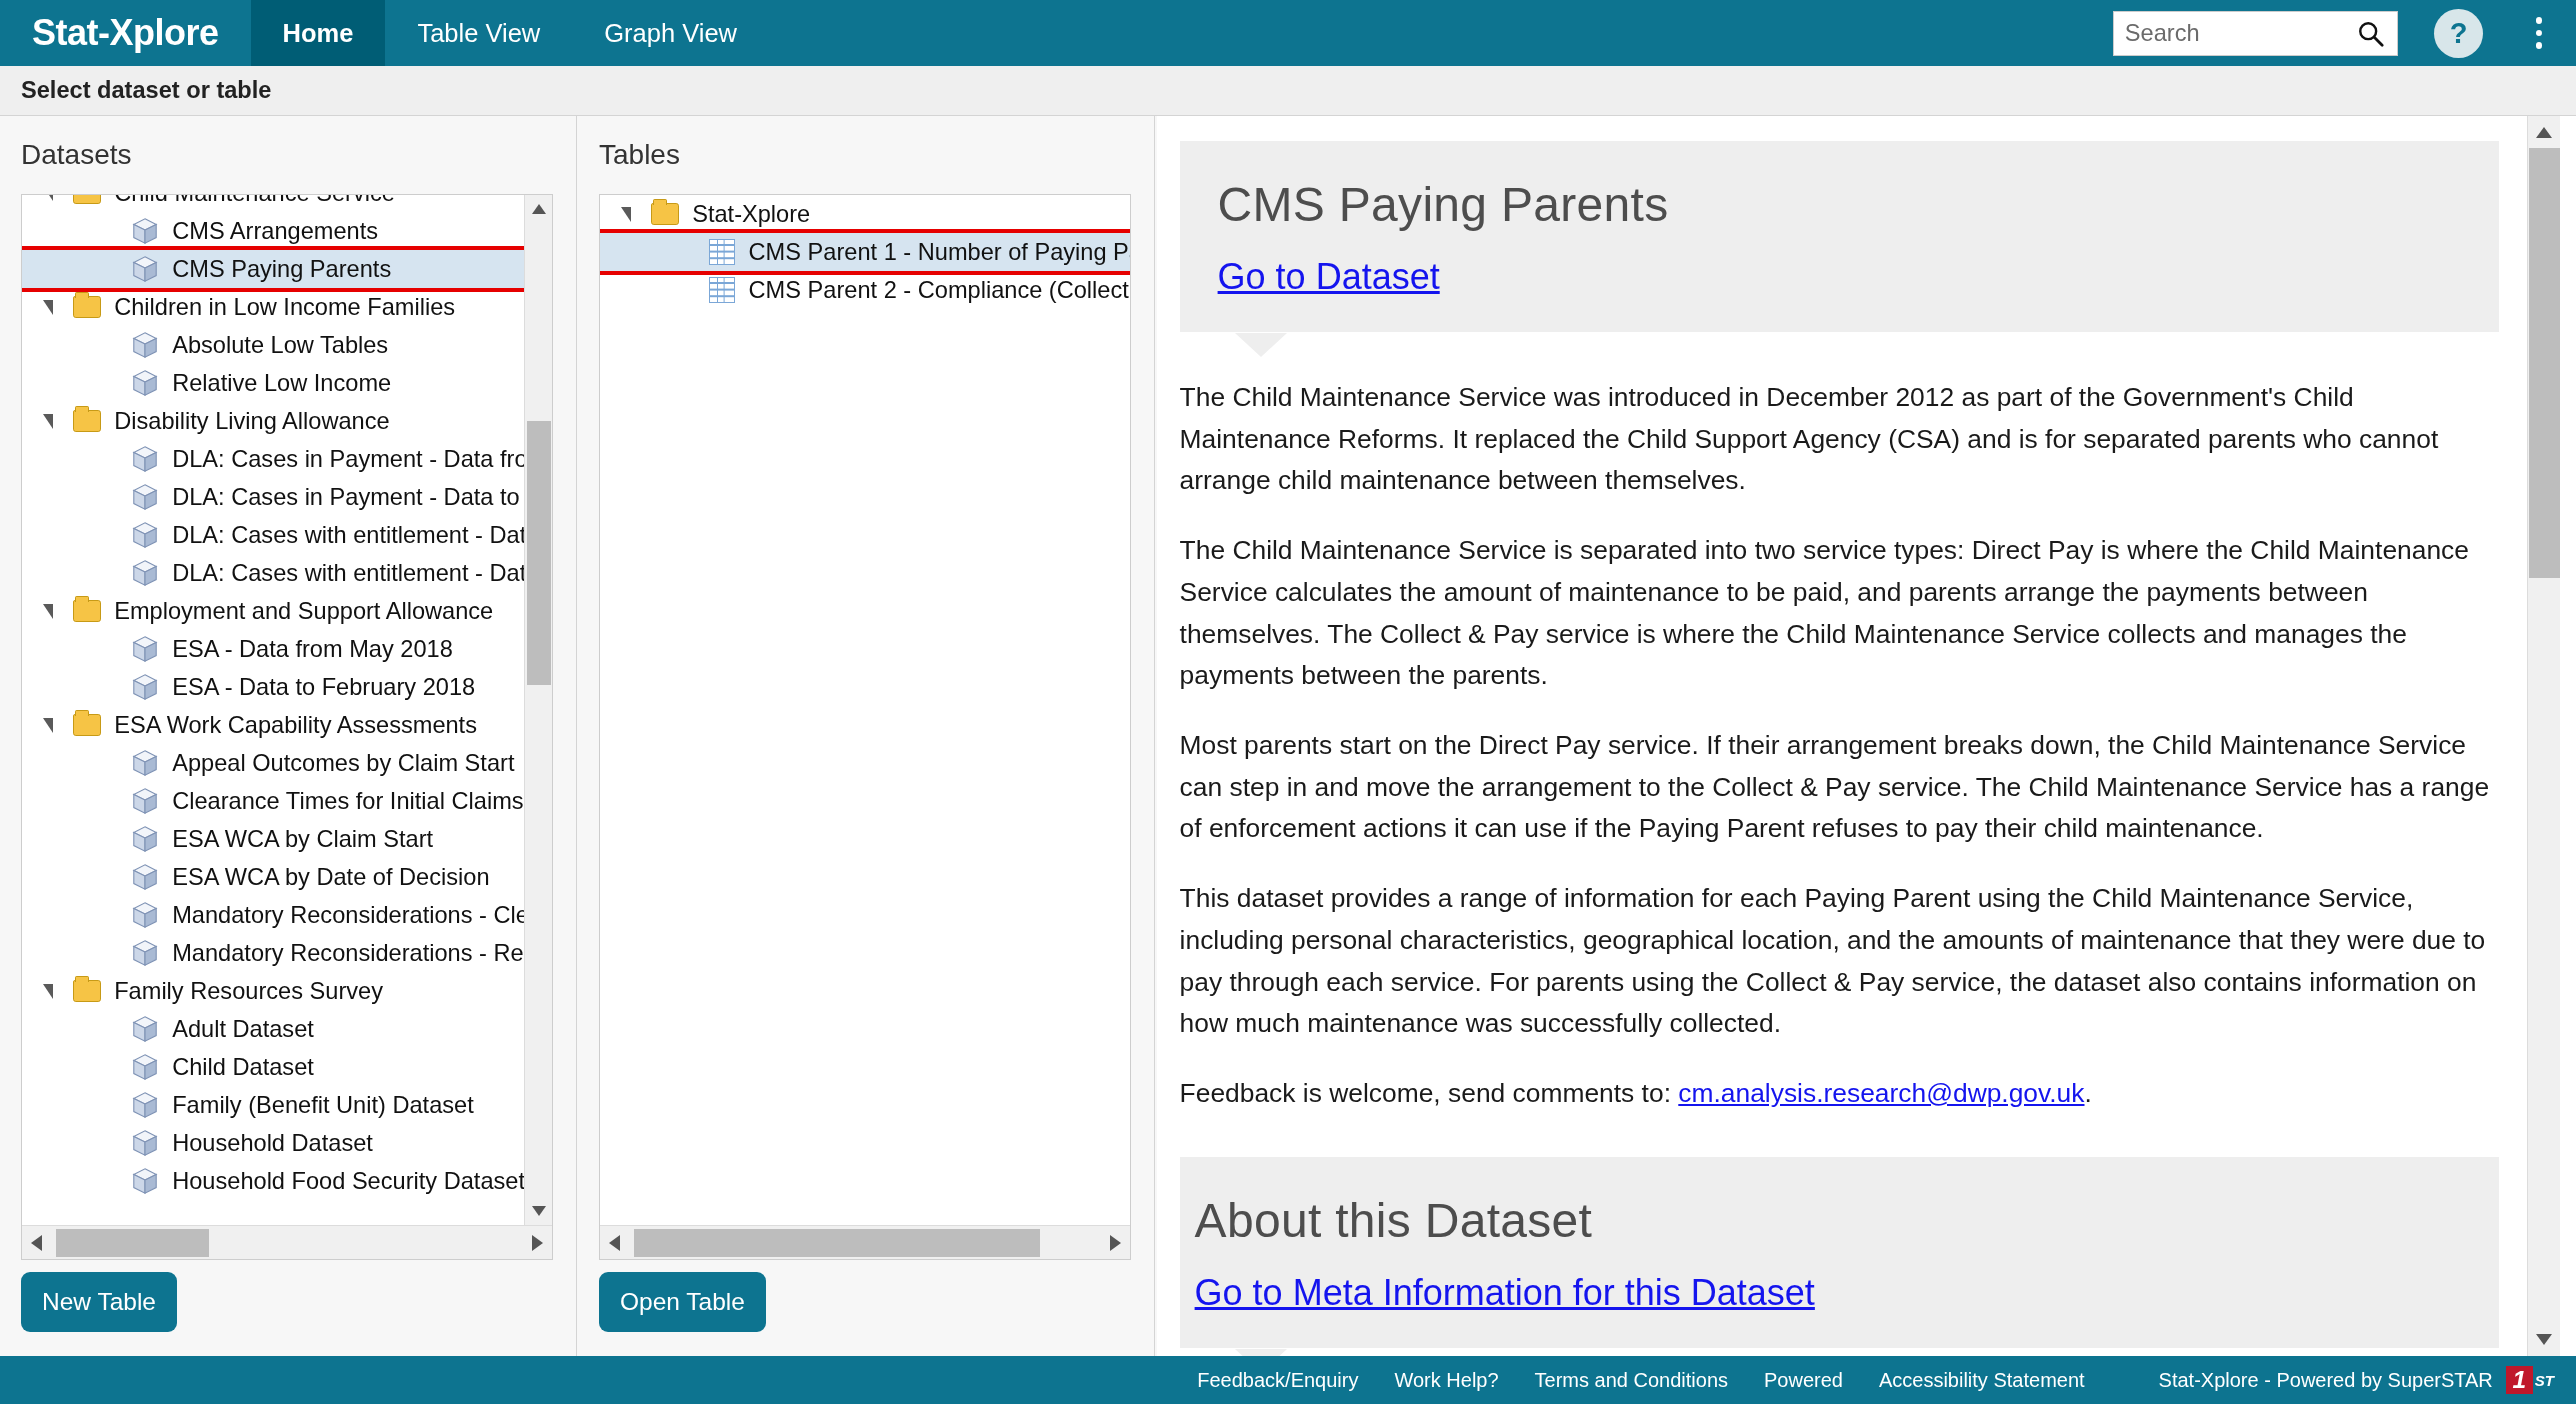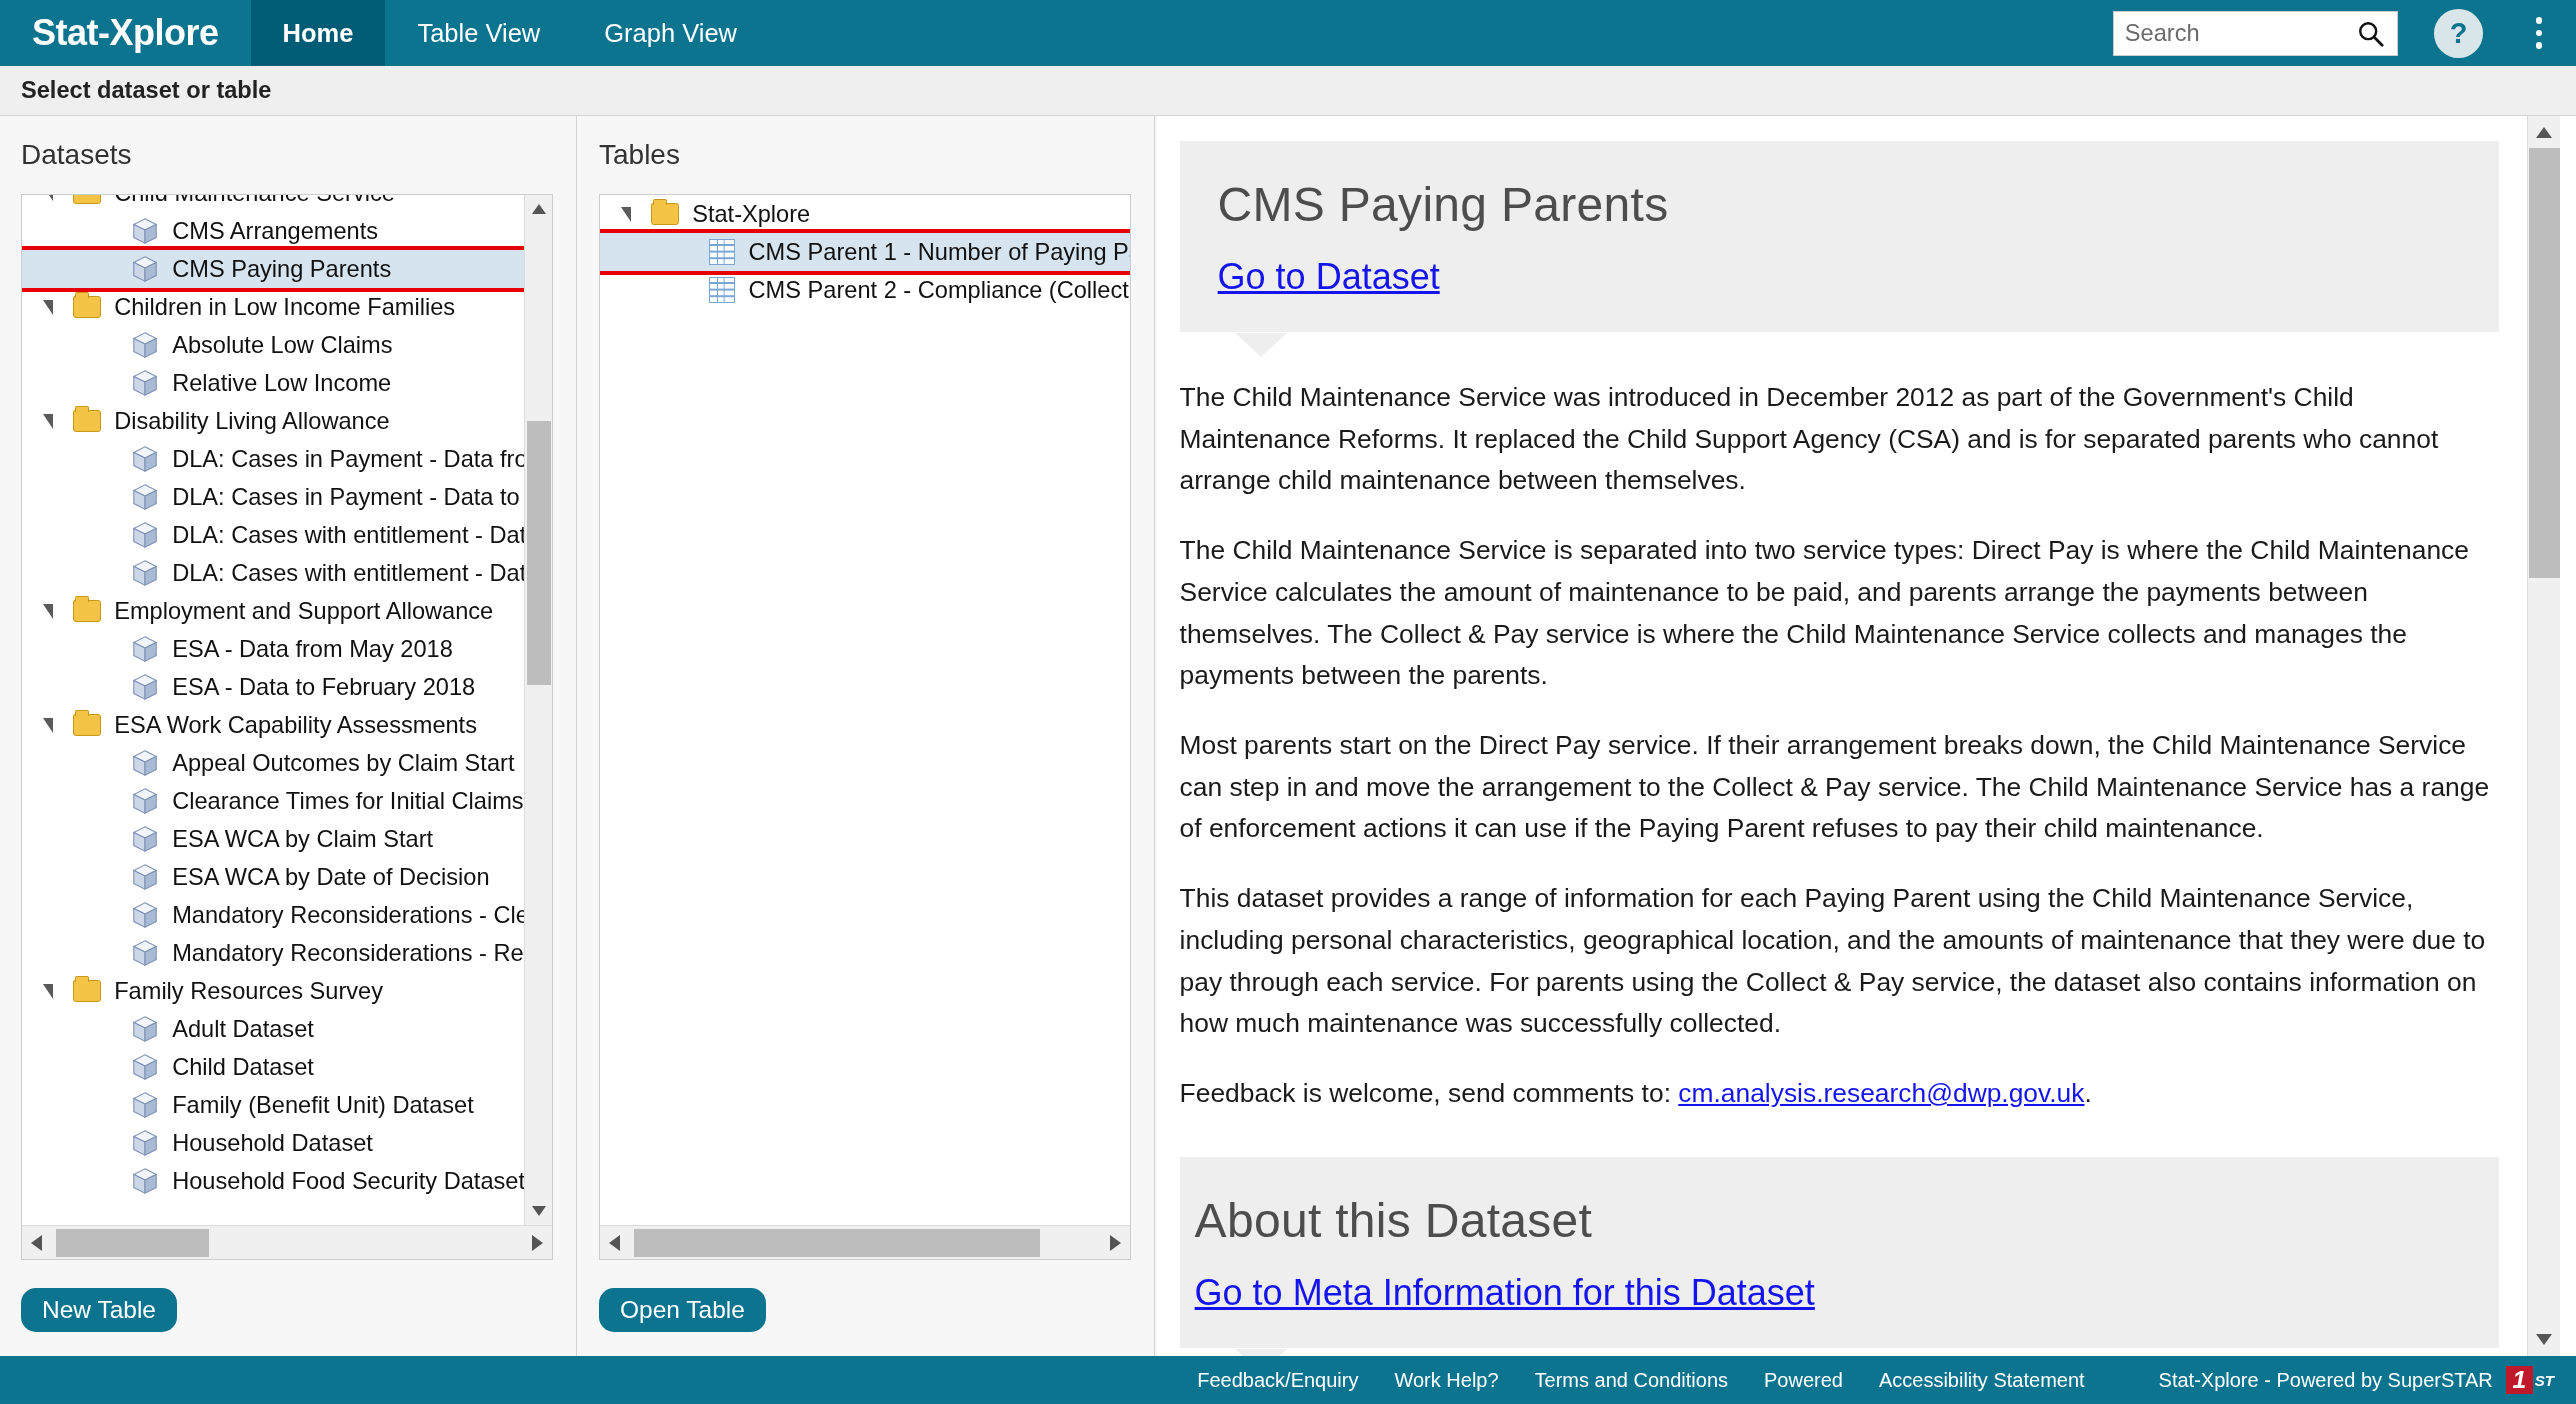--- a/index.html
+++ b/index.html
@@ -211,22 +211,22 @@
   .hthumb {
     position: absolute; top: 2.8px; height: 28px;
     background: #bdbdbd; cursor: pointer;
   }
 
   .action-btn {
     position: absolute;
     left: 21px; bottom: 24.5px;
     background: #0d7490; color: #ffffff;
     font-size: 24.5px; font-family: "Liberation Sans", sans-serif;
-    border: 0; border-radius: 15px;
-    padding: 8px 21px; cursor: pointer;
+    border: 0; border-radius: 9px;
+    padding: 16px 21px; cursor: pointer;
   }
 
   
   .info-scrollarea {
     position: absolute; left: 0; top: 0;
     width: 1370px; height: 1240px;
     overflow: hidden;
   }
   .callout {
     position: relative;
@@ -374,21 +374,21 @@
               <span class="twisty"></span>
               <span class="folder-icon"></span>
               <span class="tlabel">Children in Low Income Families</span>
             </div>
             <div class="trow leaf">
               <svg class="cube-icon" viewBox="0 0 30 30">
                 <polygon points="15,2 27,8 15,14 3,8" fill="#f2f5fa" stroke="#7f93b5" stroke-width="1.2"></polygon>
                 <polygon points="3,8 15,14 15,28 3,22" fill="#ccd7e8" stroke="#7f93b5" stroke-width="1.2"></polygon>
                 <polygon points="27,8 15,14 15,28 27,22" fill="#a9bad4" stroke="#7f93b5" stroke-width="1.2"></polygon>
               </svg>
-              <span class="tlabel">Absolute Low Claims</span>
+              <span class="tlabel">Absolute Low Tables</span>
             </div>
             <div class="trow leaf">
               <svg class="cube-icon" viewBox="0 0 30 30">
                 <polygon points="15,2 27,8 15,14 3,8" fill="#f2f5fa" stroke="#7f93b5" stroke-width="1.2"></polygon>
                 <polygon points="3,8 15,14 15,28 3,22" fill="#ccd7e8" stroke="#7f93b5" stroke-width="1.2"></polygon>
                 <polygon points="27,8 15,14 15,28 27,22" fill="#a9bad4" stroke="#7f93b5" stroke-width="1.2"></polygon>
               </svg>
               <span class="tlabel">Relative Low Income</span>
             </div>
             <div class="trow folder">

